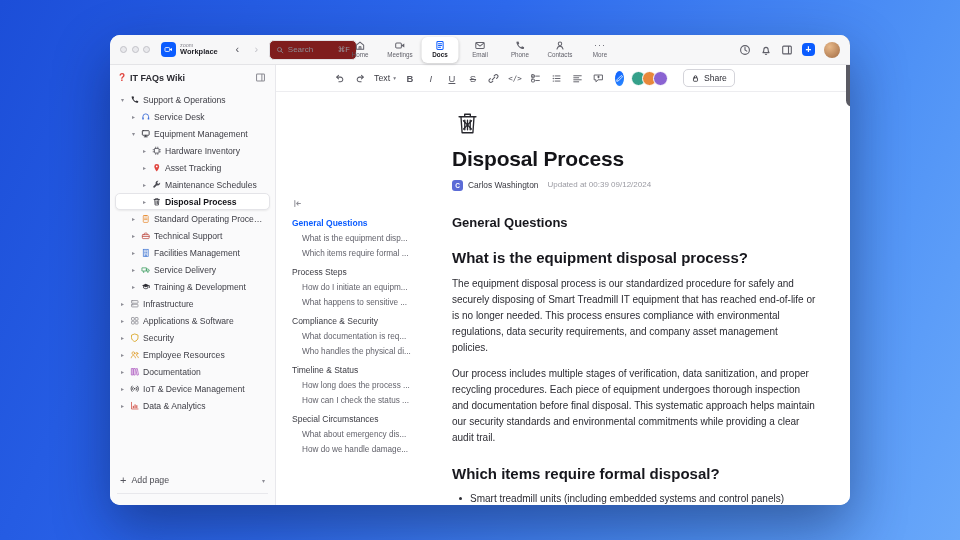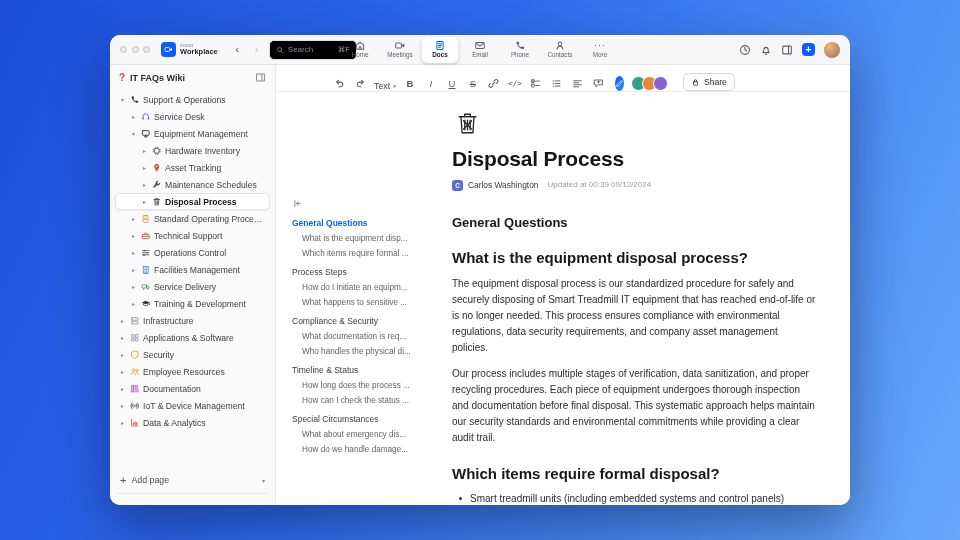--- a/index.html
+++ b/index.html
@@ -12,21 +12,21 @@
   .traffic{display:flex;gap:4.5px;margin-right:5px}
   .tl{width:7px;height:7px;border-radius:50%;border:1px solid #c2c2c8;background:#e9e9ed}
   .brand{display:flex;align-items:center;gap:4px;margin-right:7px}
   .brand-logo{width:15px;height:15px;border-radius:4px;background:#0b5cff;display:flex;align-items:center;justify-content:center;color:#fff}
   .brand-logo svg{width:9px;height:9px}
   .brand-text{line-height:1.1}
   .brand-top{font-size:5.5px;color:#8a8a92}
   .brand-bottom{font-size:7.5px;font-weight:700;color:#1f1f26}
   .navbtn{background:none;border:none;font-size:11px;line-height:1;color:#55555e;width:13px;cursor:pointer}
   .navbtn.dis{color:#c3c3c9}
-  .search{display:flex;align-items:center;gap:4px;background:#000000;border:1px solid #e2e2e6;border-radius:5px;height:17px;padding:9px 6px;width:88px;color:#8c8c94;font-size:8px;cursor:text}
+  .search{display:flex;align-items:center;gap:4px;background:#7f1d1d;border:1px solid #e2e2e6;border-radius:5px;height:17px;padding:9px 6px;width:88px;color:#8c8c94;font-size:8px;cursor:text}
   .search svg{width:8px;height:8px;flex:0 0 8px}
   .kbd{margin-left:auto;font-size:7.5px;color:#9a9aa2}
   .tabs{position:absolute;left:50%;transform:translateX(-50%);display:flex;gap:3px;align-items:center}
   .tab{width:37px;height:26px;display:flex;flex-direction:column;align-items:center;justify-content:center;gap:1px;color:#62626b;border-radius:6px;cursor:pointer}
   .tab svg{width:11px;height:11px}
   .tab .tlabel{font-size:6.3px;line-height:1}
   .tab .tab-more-dots{font-size:9px;letter-spacing:1px;height:11px;line-height:10px}
   .tab.active{background:#fff;box-shadow:0 1px 3px rgba(0,0,0,.18)}
   .tab.active svg{color:#0b5cff}
   .tab.active .tlabel{color:#17171d;font-weight:700}
@@ -52,21 +52,21 @@
   .row.selected .lbl{font-weight:700;color:#141419}
   .sb-bottom{padding:2px 7px 7px}
   .addpage{display:flex;align-items:center;gap:5px;font-size:8.8px;color:#4a4a52;height:18px;cursor:pointer;padding:0 3px}
   .addpage .plus{font-size:11px;color:#55555e}
   .addpage .chev-d{margin-left:auto;font-size:6px;color:#8e8e96}
   .sb-div{height:1px;background:#e8e8ec;margin:4px 0}
   .deleted{display:flex;align-items:center;gap:5px;font-size:8.4px;color:#6e6e77;height:16px;cursor:pointer;padding:0 3px}
   .deleted svg{width:9px;height:9px}
   
   .content{flex:1;display:flex;flex-direction:column;min-width:0;background:#fff}
-  .toolbar{height:27px;flex:0 0 27px;border-bottom:1px solid #ededf0;display:flex;align-items:flex-end;gap:7px;padding:0 12px 0 56px;color:#5a5a63}
+  .toolbar{height:27px;flex:0 0 27px;border-bottom:1px solid #ededf0;display:flex;align-items:center;gap:7px;padding:0 12px 0 56px;color:#5a5a63}
   .tbtn{background:none;border:none;color:#5a5a63;display:flex;align-items:center;justify-content:center;min-width:14px;height:16px;cursor:pointer;font-size:9.5px}
   .tbtn svg{width:11px;height:11px}
   .textstyle{display:flex;align-items:center;gap:3px;font-size:8.8px;color:#3c3c44;cursor:pointer;background:none;border:none}
   .textstyle .caret{font-size:5.5px;color:#7a7a82}
   .fmt{width:12px}
   .fmt.b{font-weight:800}
   .fmt.i{font-style:italic}
   .fmt.u{text-decoration:underline}
   .fmt.s{text-decoration:line-through}
   .codeglyph{font-family:"DejaVu Sans Mono",monospace;font-size:7.5px}
@@ -537,29 +537,20 @@
             <span class="chev">▸</span>
             <span class="ic" style="color: rgb(192, 80, 72);">
               <svg>
                 <use href="#s-toolbox"></use>
               </svg>
             </span>
             <span class="lbl">Technical Support</span>
           </div>
           <div class="row" style="--ind: 11px;">
             <span class="chev">▸</span>
-            <span class="ic" style="color: rgb(74, 74, 82);">
-              <svg>
-                <use href="#s-sliders"></use>
-              </svg>
-            </span>
-            <span class="lbl">Operations Control</span>
-          </div>
-          <div class="row" style="--ind: 11px;">
-            <span class="chev">▸</span>
             <span class="ic" style="color: rgb(74, 125, 214);">
               <svg>
                 <use href="#s-building"></use>
               </svg>
             </span>
             <span class="lbl">Facilities Management</span>
           </div>
           <div class="row" style="--ind: 11px;">
             <span class="chev">▸</span>
             <span class="ic" style="color: rgb(63, 158, 99);">

